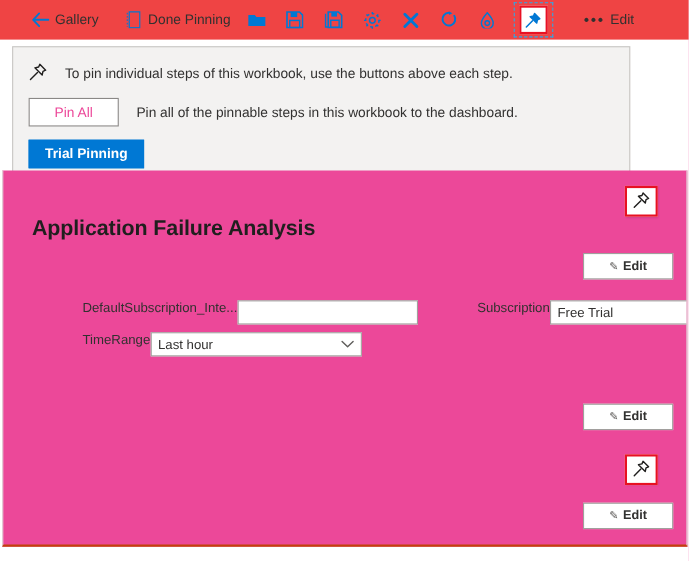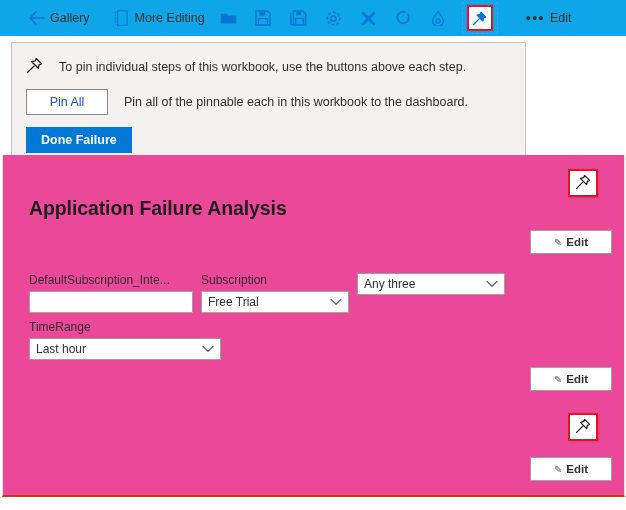--- a/index.html
+++ b/index.html
@@ -15,21 +15,21 @@
     color: #323130;
     overflow: hidden;
     position: relative;
   }
 
   
   .toolbar {
     height: 36px;
     display: flex;
     align-items: center;
-    background: #0ea5e9;
+    background: #ef4444;
     padding-left: 22px;
     box-sizing: border-box;
     position: relative;
     text-align: center;
   }
   .tb-item {
     display: flex;
     align-items: center;
     height: 28px;
     padding: 0 6px;
@@ -88,21 +88,21 @@
     color: #323130;
     font-size: 14px;
     line-height: 10px;
   }
 
   
   .banner {
     position: absolute;
     left: 11px;
     top: 42px;
-    width: 515px;
+    width: 562px;
     height: 118px;
     background: #f3f2f1;
     border: 1px solid #c8c6c4;
     box-sizing: border-box;
   }
   .banner-row1 {
     display: flex;
     align-items: center;
     padding: 14px 0 0 14px;
   }
@@ -121,21 +121,21 @@
     color: #323130;
     margin-left: 16px;
   }
   .btn-pinall {
     width: 82px;
     height: 26px;
     background: #ffffff;
     border: 1px solid #8a8886;
     font-family: "Liberation Sans", sans-serif;
     font-size: 12.5px;
-    color: #1d4ed8;
+    color: #ec4899;
     cursor: pointer;
     box-sizing: border-box;
     padding: 0;
   }
   .btn-done {
     margin: 12px 0 0 14px;
     height: 26px;
     background: #0078d4;
     border: 1px solid #0078d4;
     color: #ffffff;
@@ -214,22 +214,23 @@
     position: absolute;
     left: 26px;
     top: 118px;
   }
   .prow {
     display: flex;
     align-items: flex-start;
   }
   .pfield {
     display: flex;
-    flex-direction: column;
+    flex-direction: row;
     margin-right: 8px;
+    margin-left: 46px;
   }
   .plabel {
     font-size: 12px;
     color: #323130;
     margin-bottom: 3px;
     white-space: nowrap;
     line-height: 15px;
   }
   .ptext {
     width: 164px;
@@ -291,21 +292,21 @@
 
   <div class="tb-sep"></div>
 
   <div class="tb-item">
     <span class="tb-icon">
       <svg width="13" height="16" viewBox="0 0 13 16">
           <rect x="2.5" y="0.8" width="9.6" height="14.4" fill="none" stroke="#0078d4" stroke-width="1.1"></rect>
           <line x1="0.6" y1="1.6" x2="0.6" y2="14.4" stroke="#0078d4" stroke-width="1.1" stroke-dasharray="1.6 1.4"></line>
         </svg>
     </span>
-    <span class="lbl">More Editing</span>
+    <span class="lbl">Done Pinning</span>
   </div>
 
   <div class="tb-item tb-icon-only">
     <span class="tb-icon">
       <svg width="18" height="15" viewBox="0 0 18 15">
           <path d="M0.8 2.4 h6.2 l1.6 1.9 h8.6 v8.6 h-16.4 z" fill="#0078d4"></path>
         </svg>
     </span>
   </div>
 
@@ -396,24 +397,24 @@
           <path d="M9.6 1.4 L14.6 6.4 L12.3 7.4 L11.6 10.6 L5.4 4.4 L8.6 3.7 z"></path>
           <path d="M7.6 8.4 L1.6 14.4"></path>
         </g>
       </svg>
     </span>
     <span class="txt">To pin individual steps of this workbook, use the buttons above each step.</span>
   </div>
 
   <div class="banner-row2">
     <button class="btn-pinall">Pin All</button>
-    <span class="txt">Pin all of the pinnable each in this workbook to the dashboard.</span>
-  </div>
-
-  <button class="btn-done">Done Failure</button>
+    <span class="txt">Pin all of the pinnable steps in this workbook to the dashboard.</span>
+  </div>
+
+  <button class="btn-done">Trial Pinning</button>
 </div>
 
 <div class="content">
 
   <div class="pin-btn" style="left:565px; top:14px;">
     <span>
       <svg width="16" height="16" viewBox="0 0 16 16">
         <g stroke="#201f1e" stroke-width="1.3" fill="none" stroke-linecap="round" stroke-linejoin="round">
           <path d="M9.6 1.4 L14.6 6.4 L12.3 7.4 L11.6 10.6 L5.4 4.4 L8.6 3.7 z"></path>
           <path d="M7.6 8.4 L1.6 14.4"></path>

